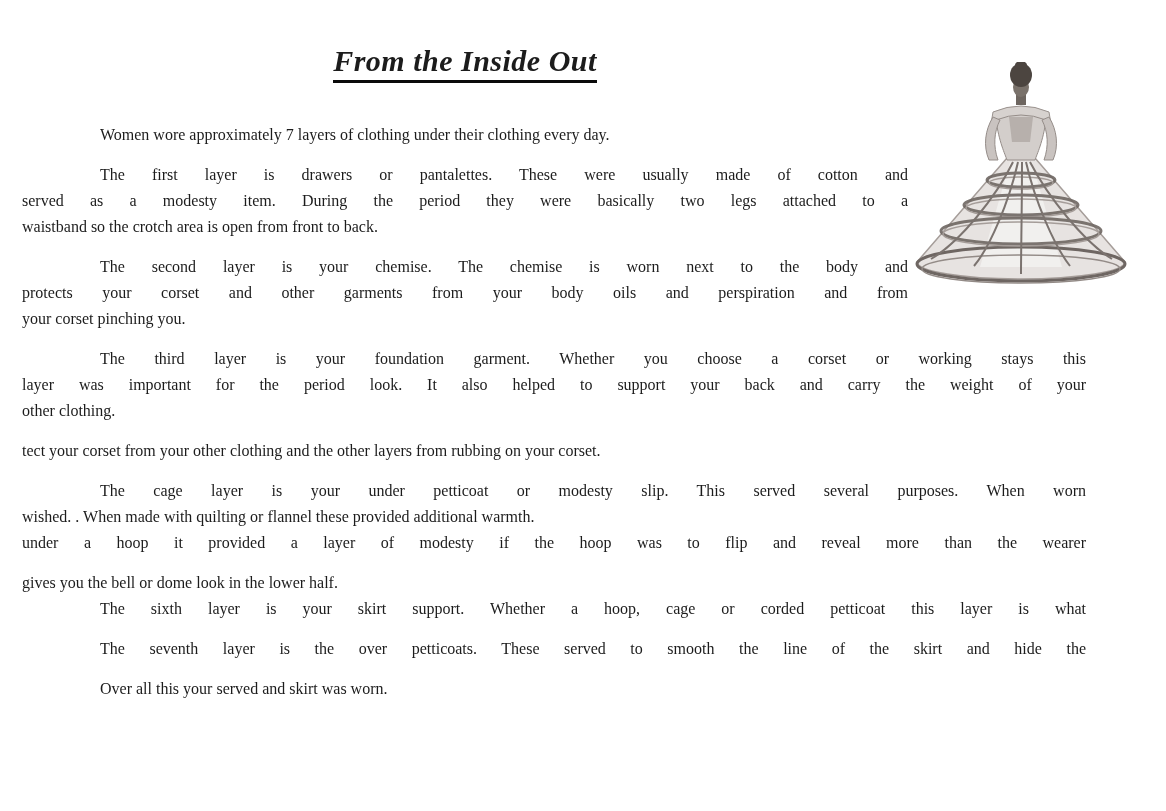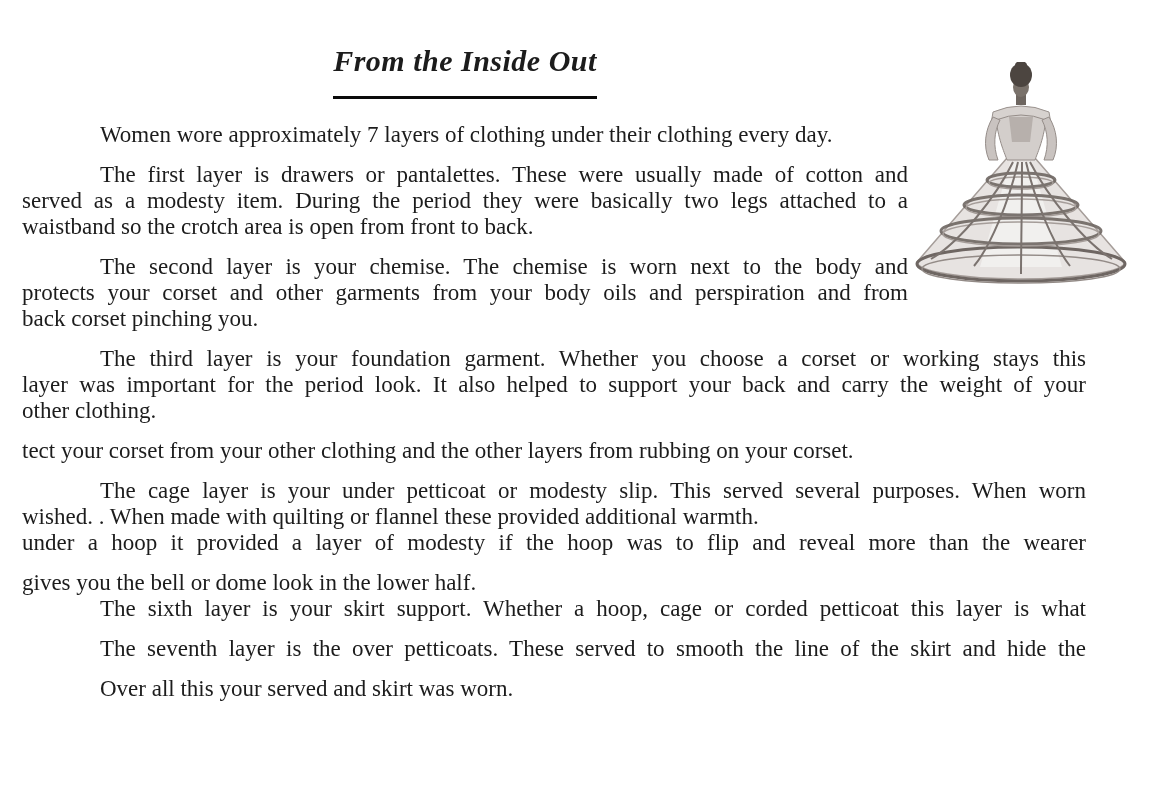--- a/index.html
+++ b/index.html
@@ -24,35 +24,35 @@
     margin: 0;
     text-align: center;
     font-size: 30px;
     font-weight: bold;
     font-style: italic;
     letter-spacing: 0.5px;
   }
   .title-text {
     display: inline-block;
     border-bottom: 3px solid #0a0a0a;
-    padding-bottom: 18px;
+    padding-bottom: 2px;
   }
   .figure {
     position: absolute;
     top: 62px;
     left: 900px;
     width: 242px;
     height: 232px;
   }
   .content {
     position: absolute;
     top: 122px;
     left: 22px;
     width: 1064px;
-    font-size: 23px;
+    font-size: 16px;
     line-height: 26px;
   }
   .para { margin: 0 0 14px 0; }
   .para.narrow { width: 886px; }
   .para.wide  { width: 1064px; }
   .line { display: block; text-align: left; white-space: normal; }
   .line.j { text-align: justify; text-align-last: justify; }
   .line.first { padding-left: 78px; }
 </style>
 </head>
@@ -107,21 +107,21 @@
 
     <p class="para narrow">
       <span class="line first j">The first layer is drawers or pantalettes.  These were usually made of cotton and</span>
       <span class="line j">served as a modesty item.   During the period they were basically two legs attached to a</span>
       <span class="line">waistband so the crotch area is open from front to back.</span>
     </p>
 
     <p class="para narrow">
       <span class="line first j">The second layer is your chemise.  The chemise is worn next to the body and</span>
       <span class="line j">protects your corset and other garments from your body oils and perspiration and from</span>
-      <span class="line">back corset pinching you.</span>
+      <span class="line">your corset pinching you.</span>
     </p>
 
     <p class="para wide">
       <span class="line first j">The third layer is your foundation garment.  Whether you choose a corset or working stays this</span>
       <span class="line j">layer was important for the period look.  It also helped to support your back and carry the weight of your</span>
       <span class="line">other clothing.</span>
     </p>
 
     <p class="para wide">
       <span class="line">tect your corset from your other clothing and the other layers from rubbing on your corset.</span>

